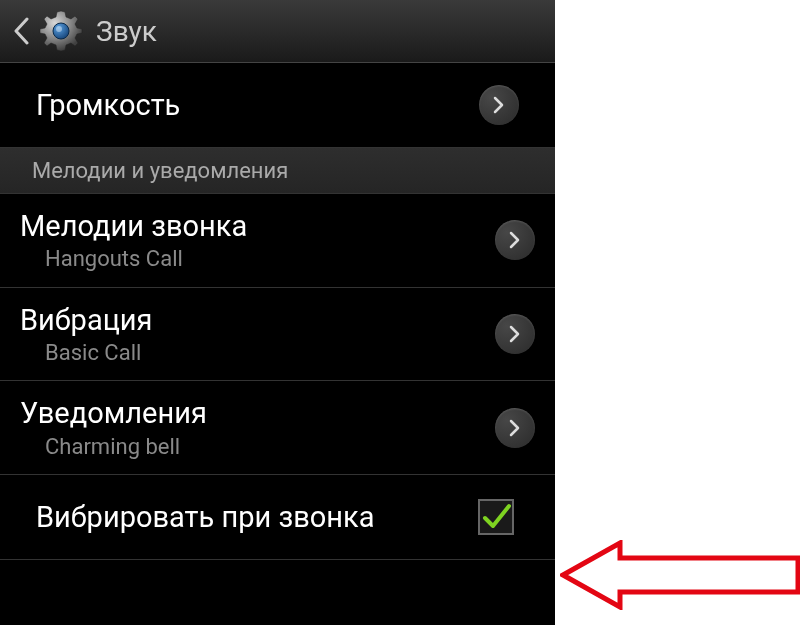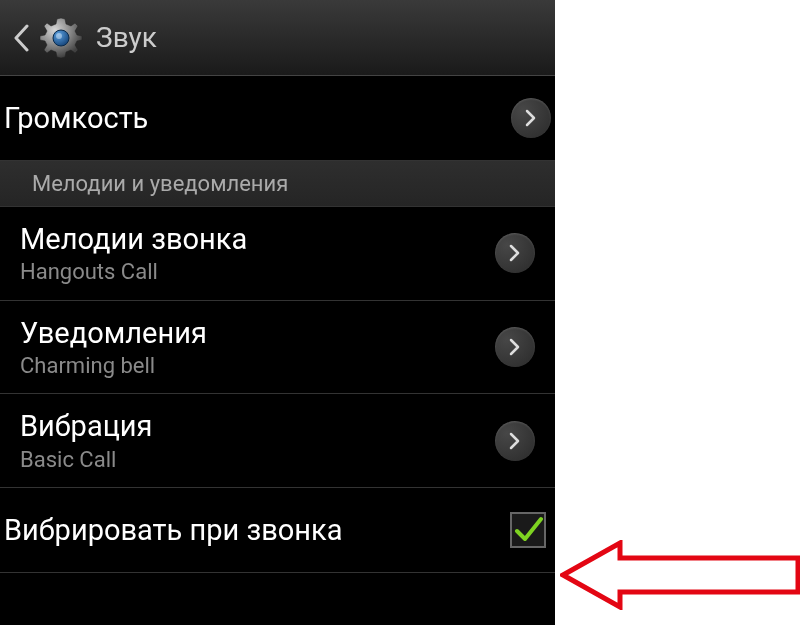--- a/index.html
+++ b/index.html
@@ -21,21 +21,21 @@
       color: #fff;
       display: flex;
       flex-direction: column;
     }
     .header {
       display: flex;
       align-items: center;
       padding: 8px 10px;
       background: linear-gradient(to bottom, #3a3a3a 0%, #1a1a1a 100%);
       border-bottom: 1px solid #444;
-      height: 76px;
+      height: 63px;
     }
     .back-arrow {
       width: 22px;
       height: 40px;
       display: flex;
       align-items: center;
       justify-content: center;
       cursor: pointer;
       margin-right: 6px;
     }
@@ -54,21 +54,21 @@
     }
     .settings-list {
       flex: 1;
       display: flex;
       flex-direction: column;
     }
     .list-item {
       display: flex;
       align-items: center;
       justify-content: space-between;
-      padding: 18px 4px;
+      padding: 18px 36px;
       border-bottom: 1px solid #333;
       cursor: pointer;
       min-height: 85px;
     }
     .list-item.with-sub {
       padding: 14px 20px;
     }
     .item-text {
       display: flex;
       flex-direction: column;
@@ -78,20 +78,21 @@
       font-size: 29px;
       color: #fff;
       font-weight: 400;
       line-height: 1.25;
     }
     .item-subtitle {
       font-size: 22px;
       color: #8a8a8a;
       margin-top: 2px;
       line-height: 1.2;
+      margin-left: 25px;
     }
     .chevron-button {
       width: 40px;
       height: 40px;
       border-radius: 50%;
       background: radial-gradient(circle at 30% 30%, #474747, #2a2a2a);
       display: flex;
       align-items: center;
       justify-content: center;
       box-shadow: inset 0 1px 2px rgba(255,255,255,0.15), 0 1px 3px rgba(0,0,0,0.6);
@@ -179,34 +180,34 @@
       </div>
       <div class="chevron-button">
         <svg width="12" height="18" viewBox="0 0 12 18">
           <polyline points="2,2 9,9 2,16" fill="none" stroke="#ddd" stroke-width="2.5" stroke-linecap="round" stroke-linejoin="round"></polyline>
         </svg>
       </div>
     </div>
 
     <div class="list-item with-sub">
       <div class="item-text">
+        <div class="item-title">Вибрация</div>
+        <div class="item-subtitle">Basic Call</div>
+      </div>
+      <div class="chevron-button">
+        <svg width="12" height="18" viewBox="0 0 12 18">
+          <polyline points="2,2 9,9 2,16" fill="none" stroke="#ddd" stroke-width="2.5" stroke-linecap="round" stroke-linejoin="round"></polyline>
+        </svg>
+      </div>
+    </div>
+
+    <div class="list-item with-sub">
+      <div class="item-text">
         <div class="item-title">Уведомления</div>
         <div class="item-subtitle">Charming bell</div>
-      </div>
-      <div class="chevron-button">
-        <svg width="12" height="18" viewBox="0 0 12 18">
-          <polyline points="2,2 9,9 2,16" fill="none" stroke="#ddd" stroke-width="2.5" stroke-linecap="round" stroke-linejoin="round"></polyline>
-        </svg>
-      </div>
-    </div>
-
-    <div class="list-item with-sub">
-      <div class="item-text">
-        <div class="item-title">Вибрация</div>
-        <div class="item-subtitle">Basic Call</div>
       </div>
       <div class="chevron-button">
         <svg width="12" height="18" viewBox="0 0 12 18">
           <polyline points="2,2 9,9 2,16" fill="none" stroke="#ddd" stroke-width="2.5" stroke-linecap="round" stroke-linejoin="round"></polyline>
         </svg>
       </div>
     </div>
 
     <div class="list-item">
       <div class="item-text">

